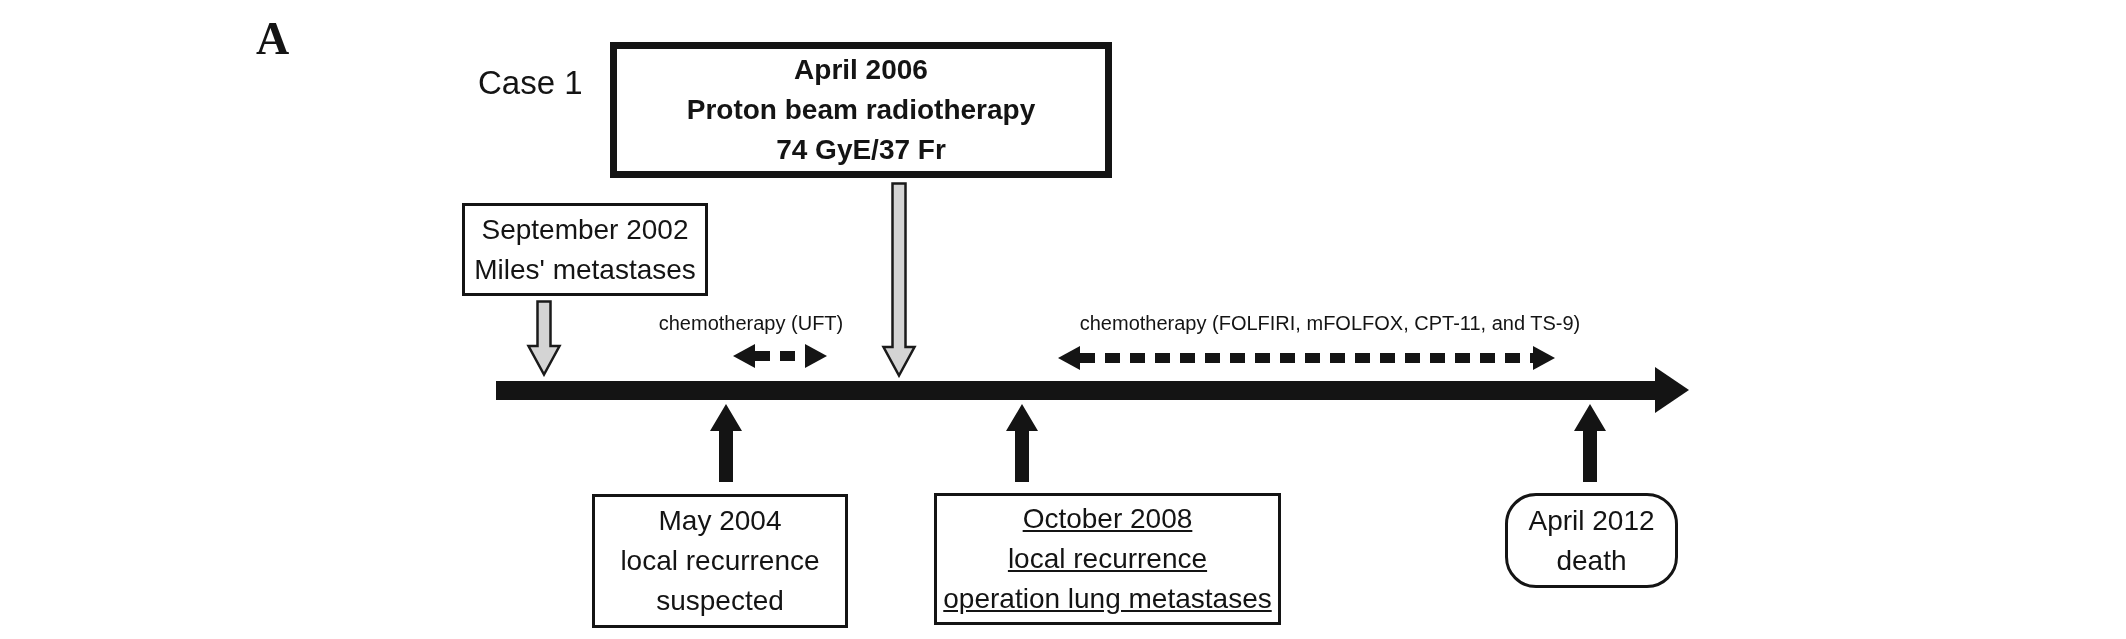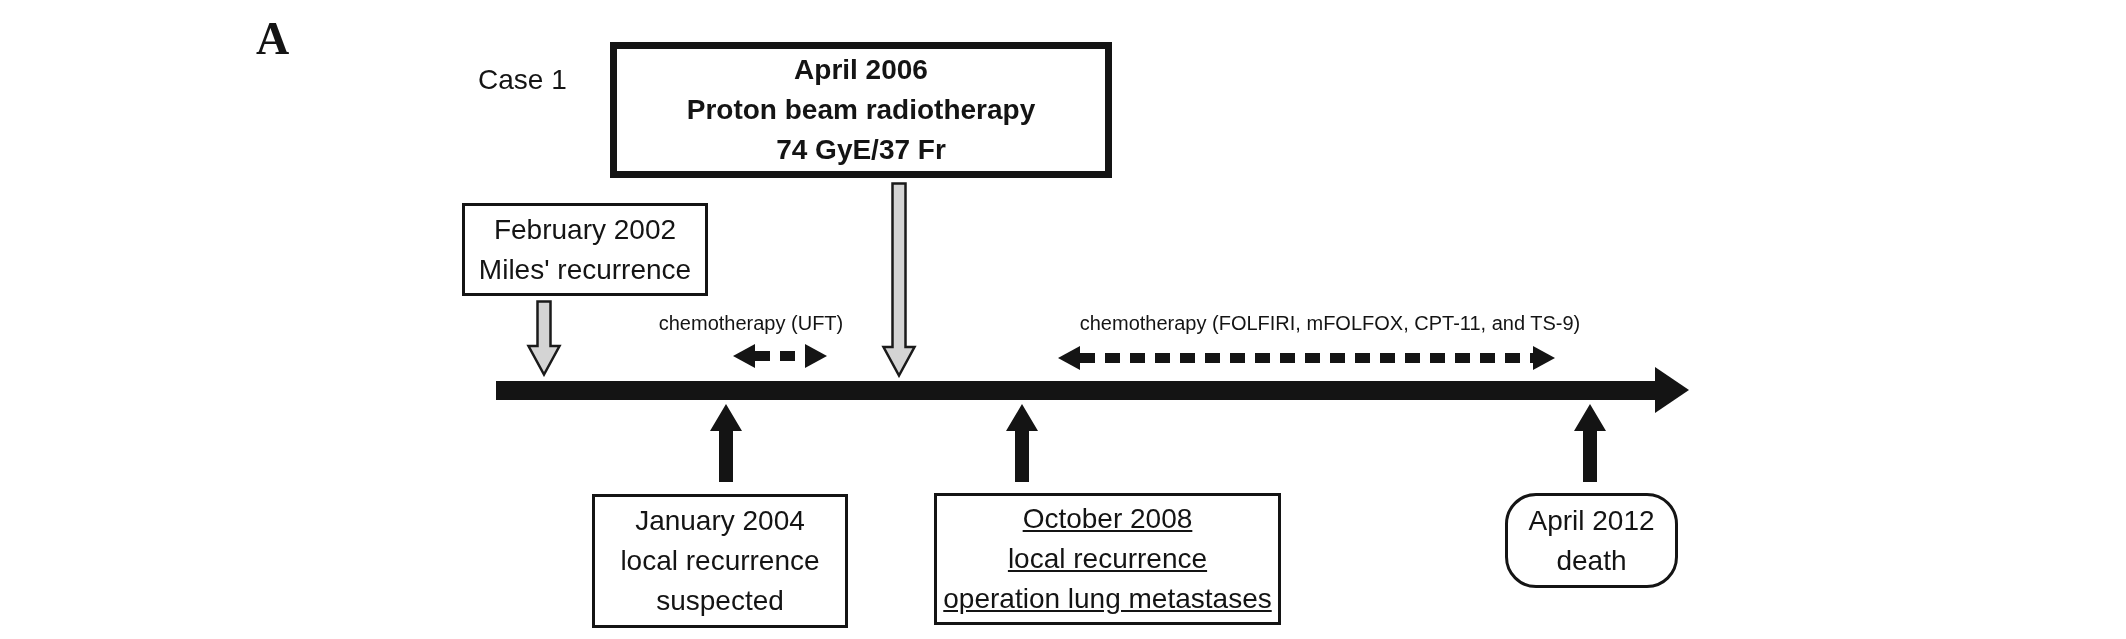--- a/index.html
+++ b/index.html
@@ -14,21 +14,21 @@
   }
   .abs { position: absolute; }
 
   .panel-label {
     font-family: "Liberation Serif", serif;
     font-weight: 700;
     font-size: 46px;
     line-height: 1;
   }
   .case-label {
-    font-size: 28px;
+    font-size: 33px;
     line-height: 1;
   }
   .event-box {
     position: absolute;
     background: #ffffff;
     border: 3px solid #141414;
     display: flex;
     flex-direction: column;
     justify-content: center;
     align-items: center;
@@ -98,22 +98,22 @@
 
   <div class="abs case-label" style="left:478px; top:66px;">Case 1</div>
 
   <div class="event-box thick" style="left:610px; top:42px; width:502px; height:136px;">
     <div class="line">April 2006</div>
     <div class="line">Proton beam radiotherapy</div>
     <div class="line">74 GyE/37 Fr</div>
   </div>
 
   <div class="event-box" style="left:462px; top:203px; width:246px; height:93px;">
-    <div class="line">February 2002</div>
-    <div class="line">Miles' recurrence</div>
+    <div class="line">September 2002</div>
+    <div class="line">Miles' metastases</div>
   </div>
 
   <svg class="abs" style="left:526px; top:300px;" width="36" height="77" viewBox="0 0 36 77">
     <path d="M 11.5 1.5 L 24.5 1.5 L 24.5 46 L 33.5 46 L 18 74.5 L 2.5 46 L 11.5 46 Z" fill="#d4d4d4" stroke="#1a1a1a" stroke-width="2.5" stroke-linejoin="miter"></path>
   </svg>
 
   <svg class="abs" style="left:881px; top:182px;" width="36" height="196" viewBox="0 0 36 196">
     <path d="M 11.5 1.5 L 24.5 1.5 L 24.5 165 L 33.5 165 L 18 193.5 L 2.5 165 L 11.5 165 Z" fill="#d4d4d4" stroke="#1a1a1a" stroke-width="2.5" stroke-linejoin="miter"></path>
   </svg>
 
@@ -138,21 +138,21 @@
     <path d="M 17 0 L 33 27 L 24 27 L 24 78 L 10 78 L 10 27 L 1 27 Z" fill="#141414"></path>
   </svg>
   <svg class="abs" style="left:1005px; top:404px;" width="34" height="78" viewBox="0 0 34 78">
     <path d="M 17 0 L 33 27 L 24 27 L 24 78 L 10 78 L 10 27 L 1 27 Z" fill="#141414"></path>
   </svg>
   <svg class="abs" style="left:1573px; top:404px;" width="34" height="78" viewBox="0 0 34 78">
     <path d="M 17 0 L 33 27 L 24 27 L 24 78 L 10 78 L 10 27 L 1 27 Z" fill="#141414"></path>
   </svg>
 
   <div class="event-box" style="left:592px; top:494px; width:256px; height:134px;">
-    <div class="line">January 2004</div>
+    <div class="line">May 2004</div>
     <div class="line">local recurrence</div>
     <div class="line">suspected</div>
   </div>
 
   <div class="event-box" style="left:934px; top:493px; width:347px; height:132px;text-decoration:underline;">
     <div class="line">October 2008</div>
     <div class="line">local recurrence</div>
     <div class="line">operation lung metastases</div>
   </div>
 

